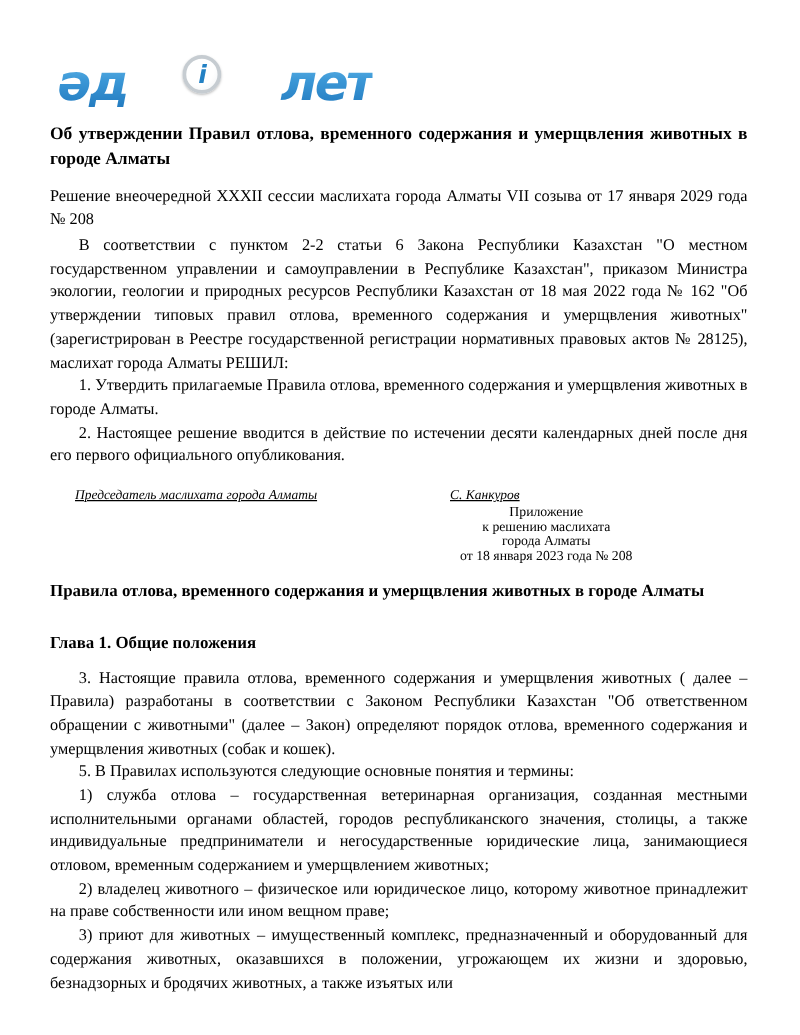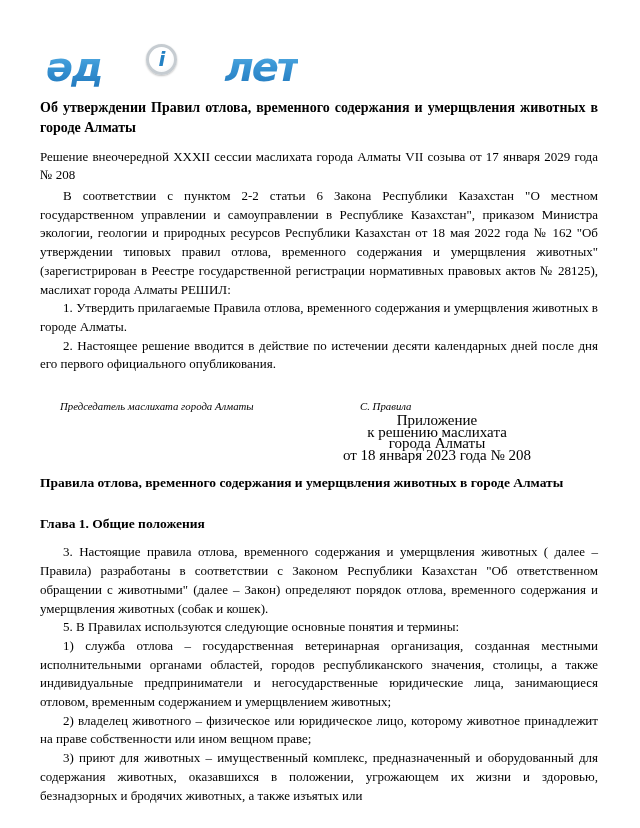--- a/index.html
+++ b/index.html
@@ -98,34 +98,35 @@
     line-height: 18.7px;
     text-align: justify;
     text-indent: 23px;
   }
   .para.intro { margin-top: 3px; }
   .para.rules-first { margin-top: 12px; }
 
   
   .sig-row {
     display: flex;
-    margin-top: 26px;
+    margin-top: 16px;
     font-style: italic;
     font-size: 10.8px;
     line-height: 13px;
+    text-decoration: underline;
   }
   .sig-left  { flex: 1 1 auto; padding-left: 20px; }
   .sig-right { flex: 0 0 238px; }
 
   
   .appendix {
     width: 260px;
     margin: 2px 31px 0 auto;
     text-align: center;
-    font-size: 15px;
+    font-size: 11px;
     line-height: 11.6px;
   }
   .appendix div { margin: 0; }
 </style>
 </head>
 <body>
 
 <div class="page">
 
   <div class="logo">
@@ -139,21 +140,21 @@
   <p class="doc-title">Об утверждении Правил отлова, временного содержания и умерщвления животных в городе Алматы</p>
 
   <p class="doc-subtitle">Решение внеочередной XXXII сессии маслихата города Алматы VII созыва от 17 января 2029 года № 208</p>
 
   <p class="para intro">В соответствии с пунктом 2-2 статьи 6 Закона Республики Казахстан "О местном государственном управлении и самоуправлении в Республике Казахстан", приказом Министра экологии, геологии и природных ресурсов Республики Казахстан от 18 мая 2022 года № 162 "Об утверждении типовых правил отлова, временного содержания и умерщвления животных" (зарегистрирован в Реестре государственной регистрации нормативных правовых актов № 28125), маслихат города Алматы РЕШИЛ:</p>
   <p class="para">1. Утвердить прилагаемые Правила отлова, временного содержания и умерщвления животных в городе Алматы.</p>
   <p class="para">2. Настоящее решение вводится в действие по истечении десяти календарных дней после дня его первого официального опубликования.</p>
 
   <div class="sig-row">
     <span class="sig-left">Председатель маслихата города Алматы</span>
-    <span class="sig-right">С. Правила</span>
+    <span class="sig-right">С. Канкуров</span>
   </div>
 
   <div class="appendix">
     <div>Приложение</div>
     <div>к решению маслихата</div>
     <div>города Алматы</div>
     <div>от 18 января 2023 года № 208</div>
   </div>
 
   <p class="heading">Правила отлова, временного содержания и умерщвления животных в городе Алматы</p>

